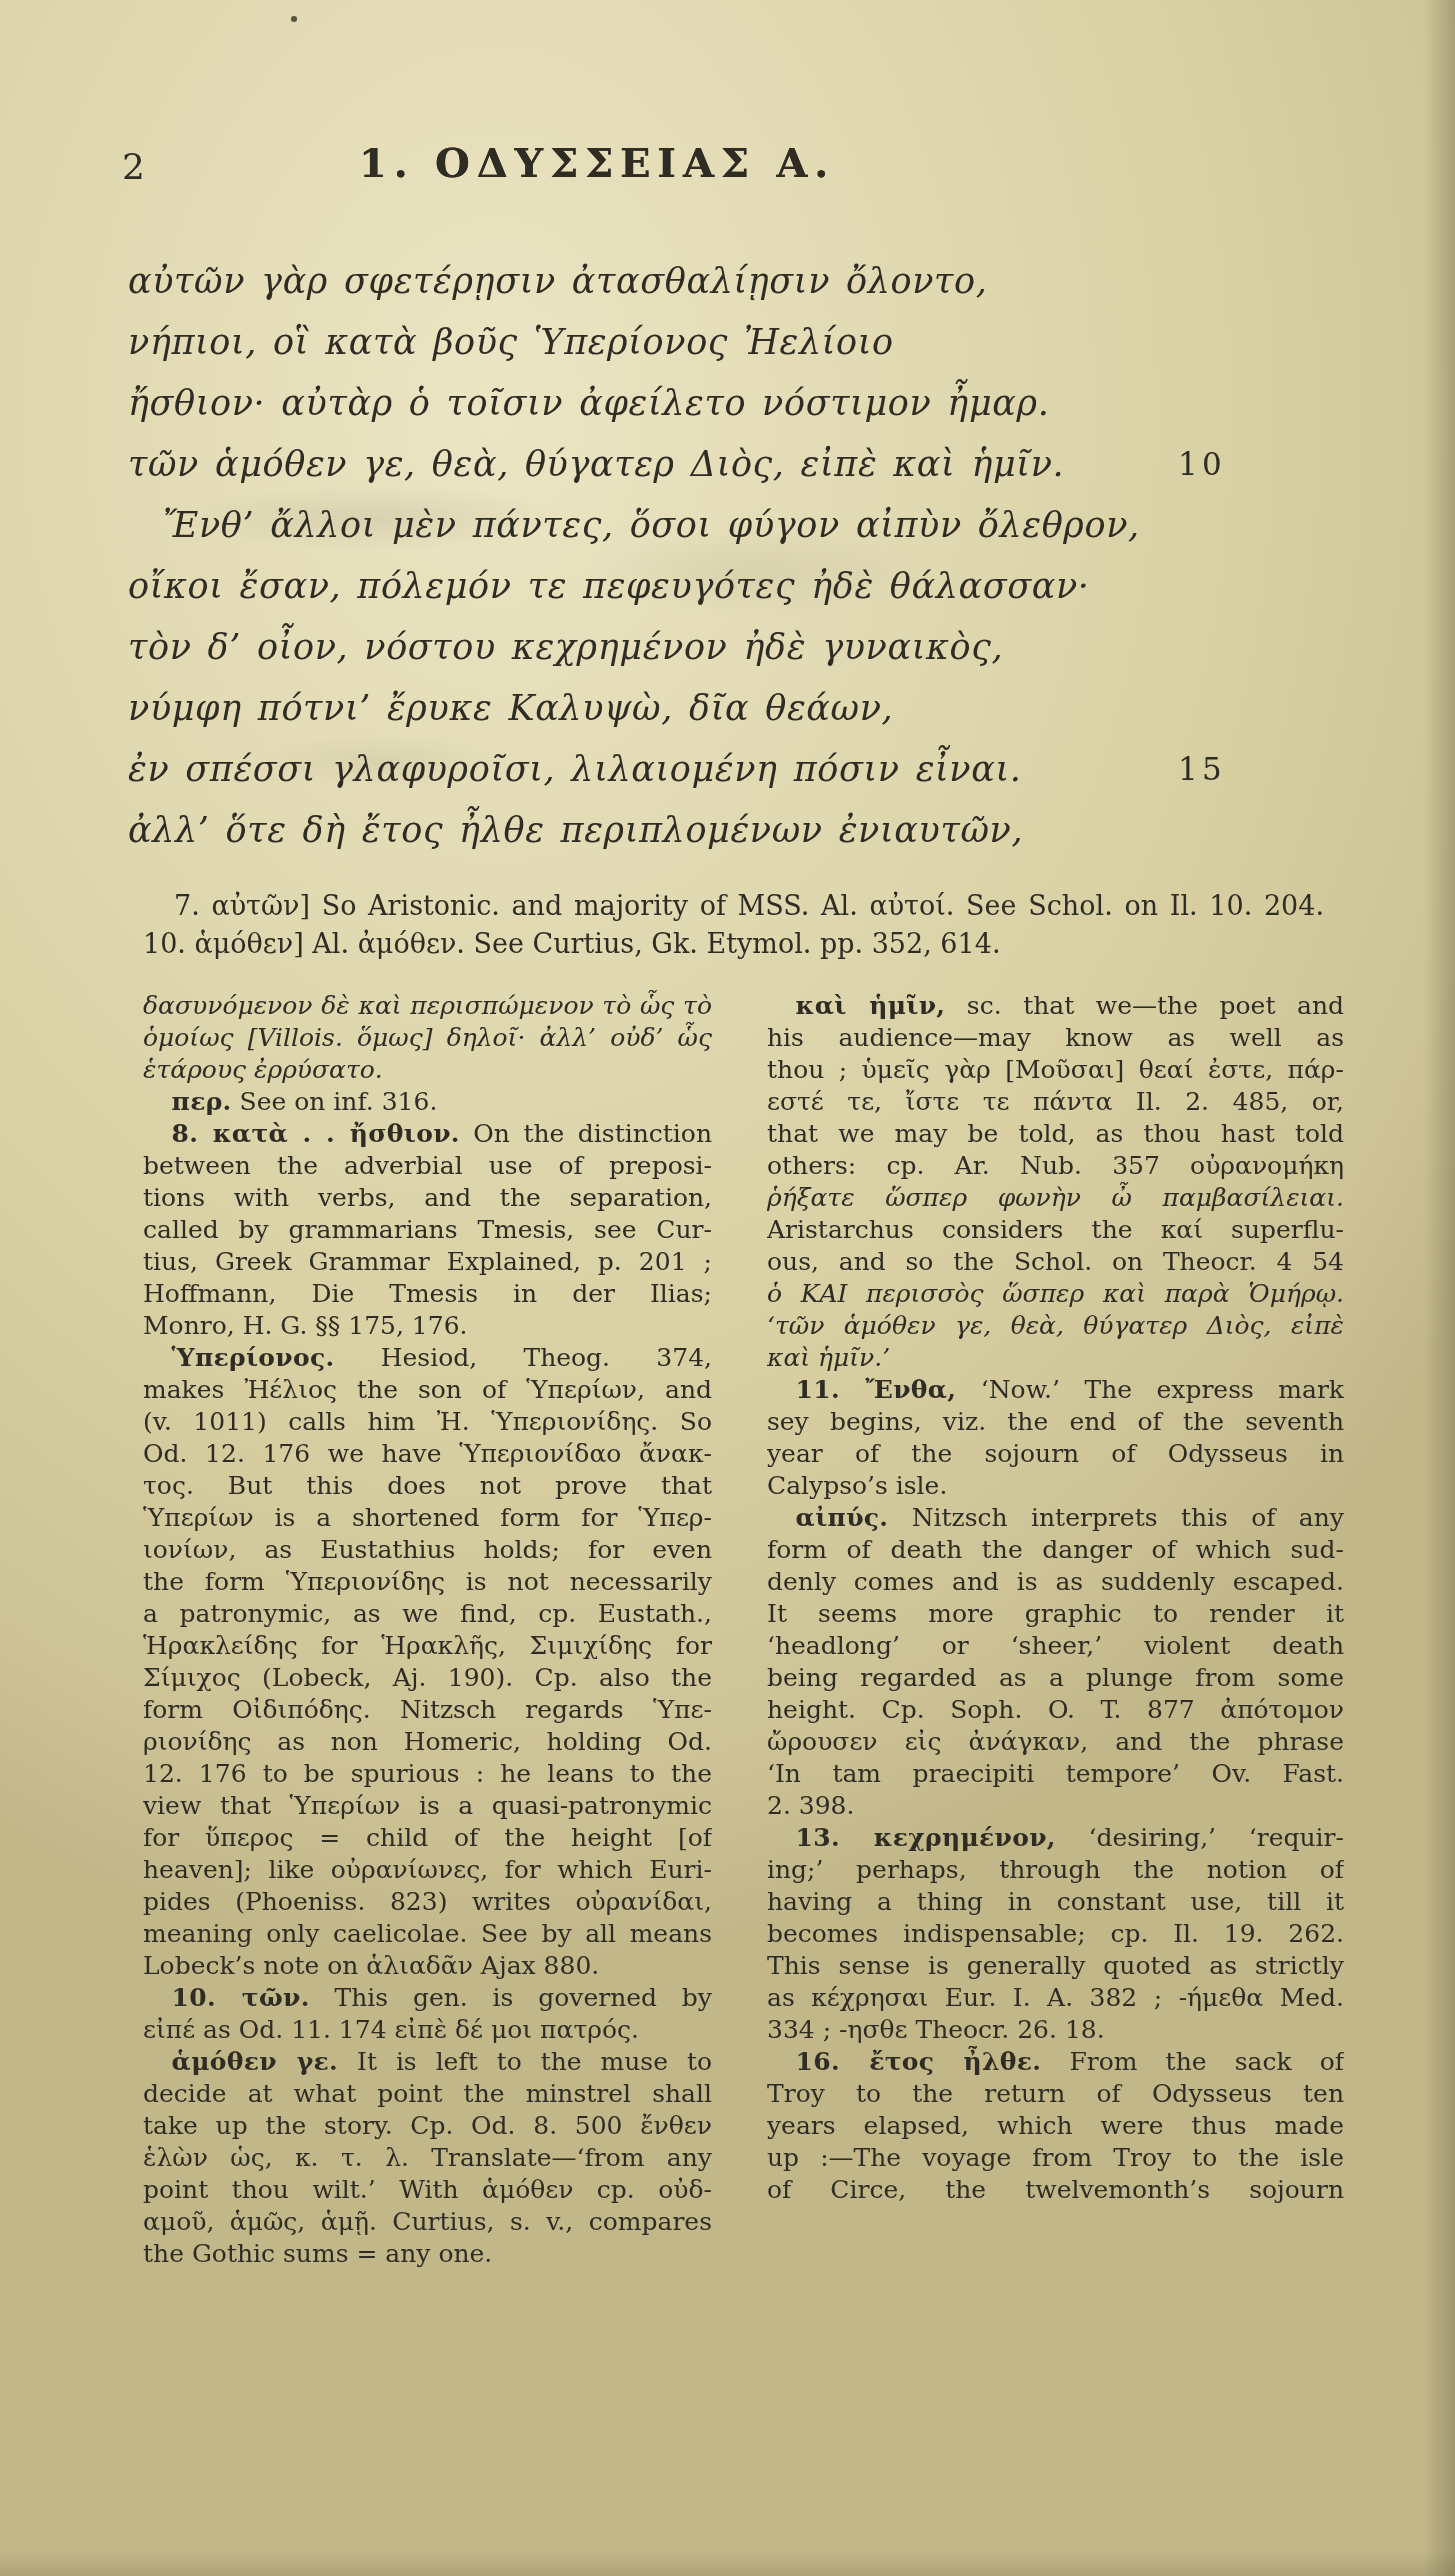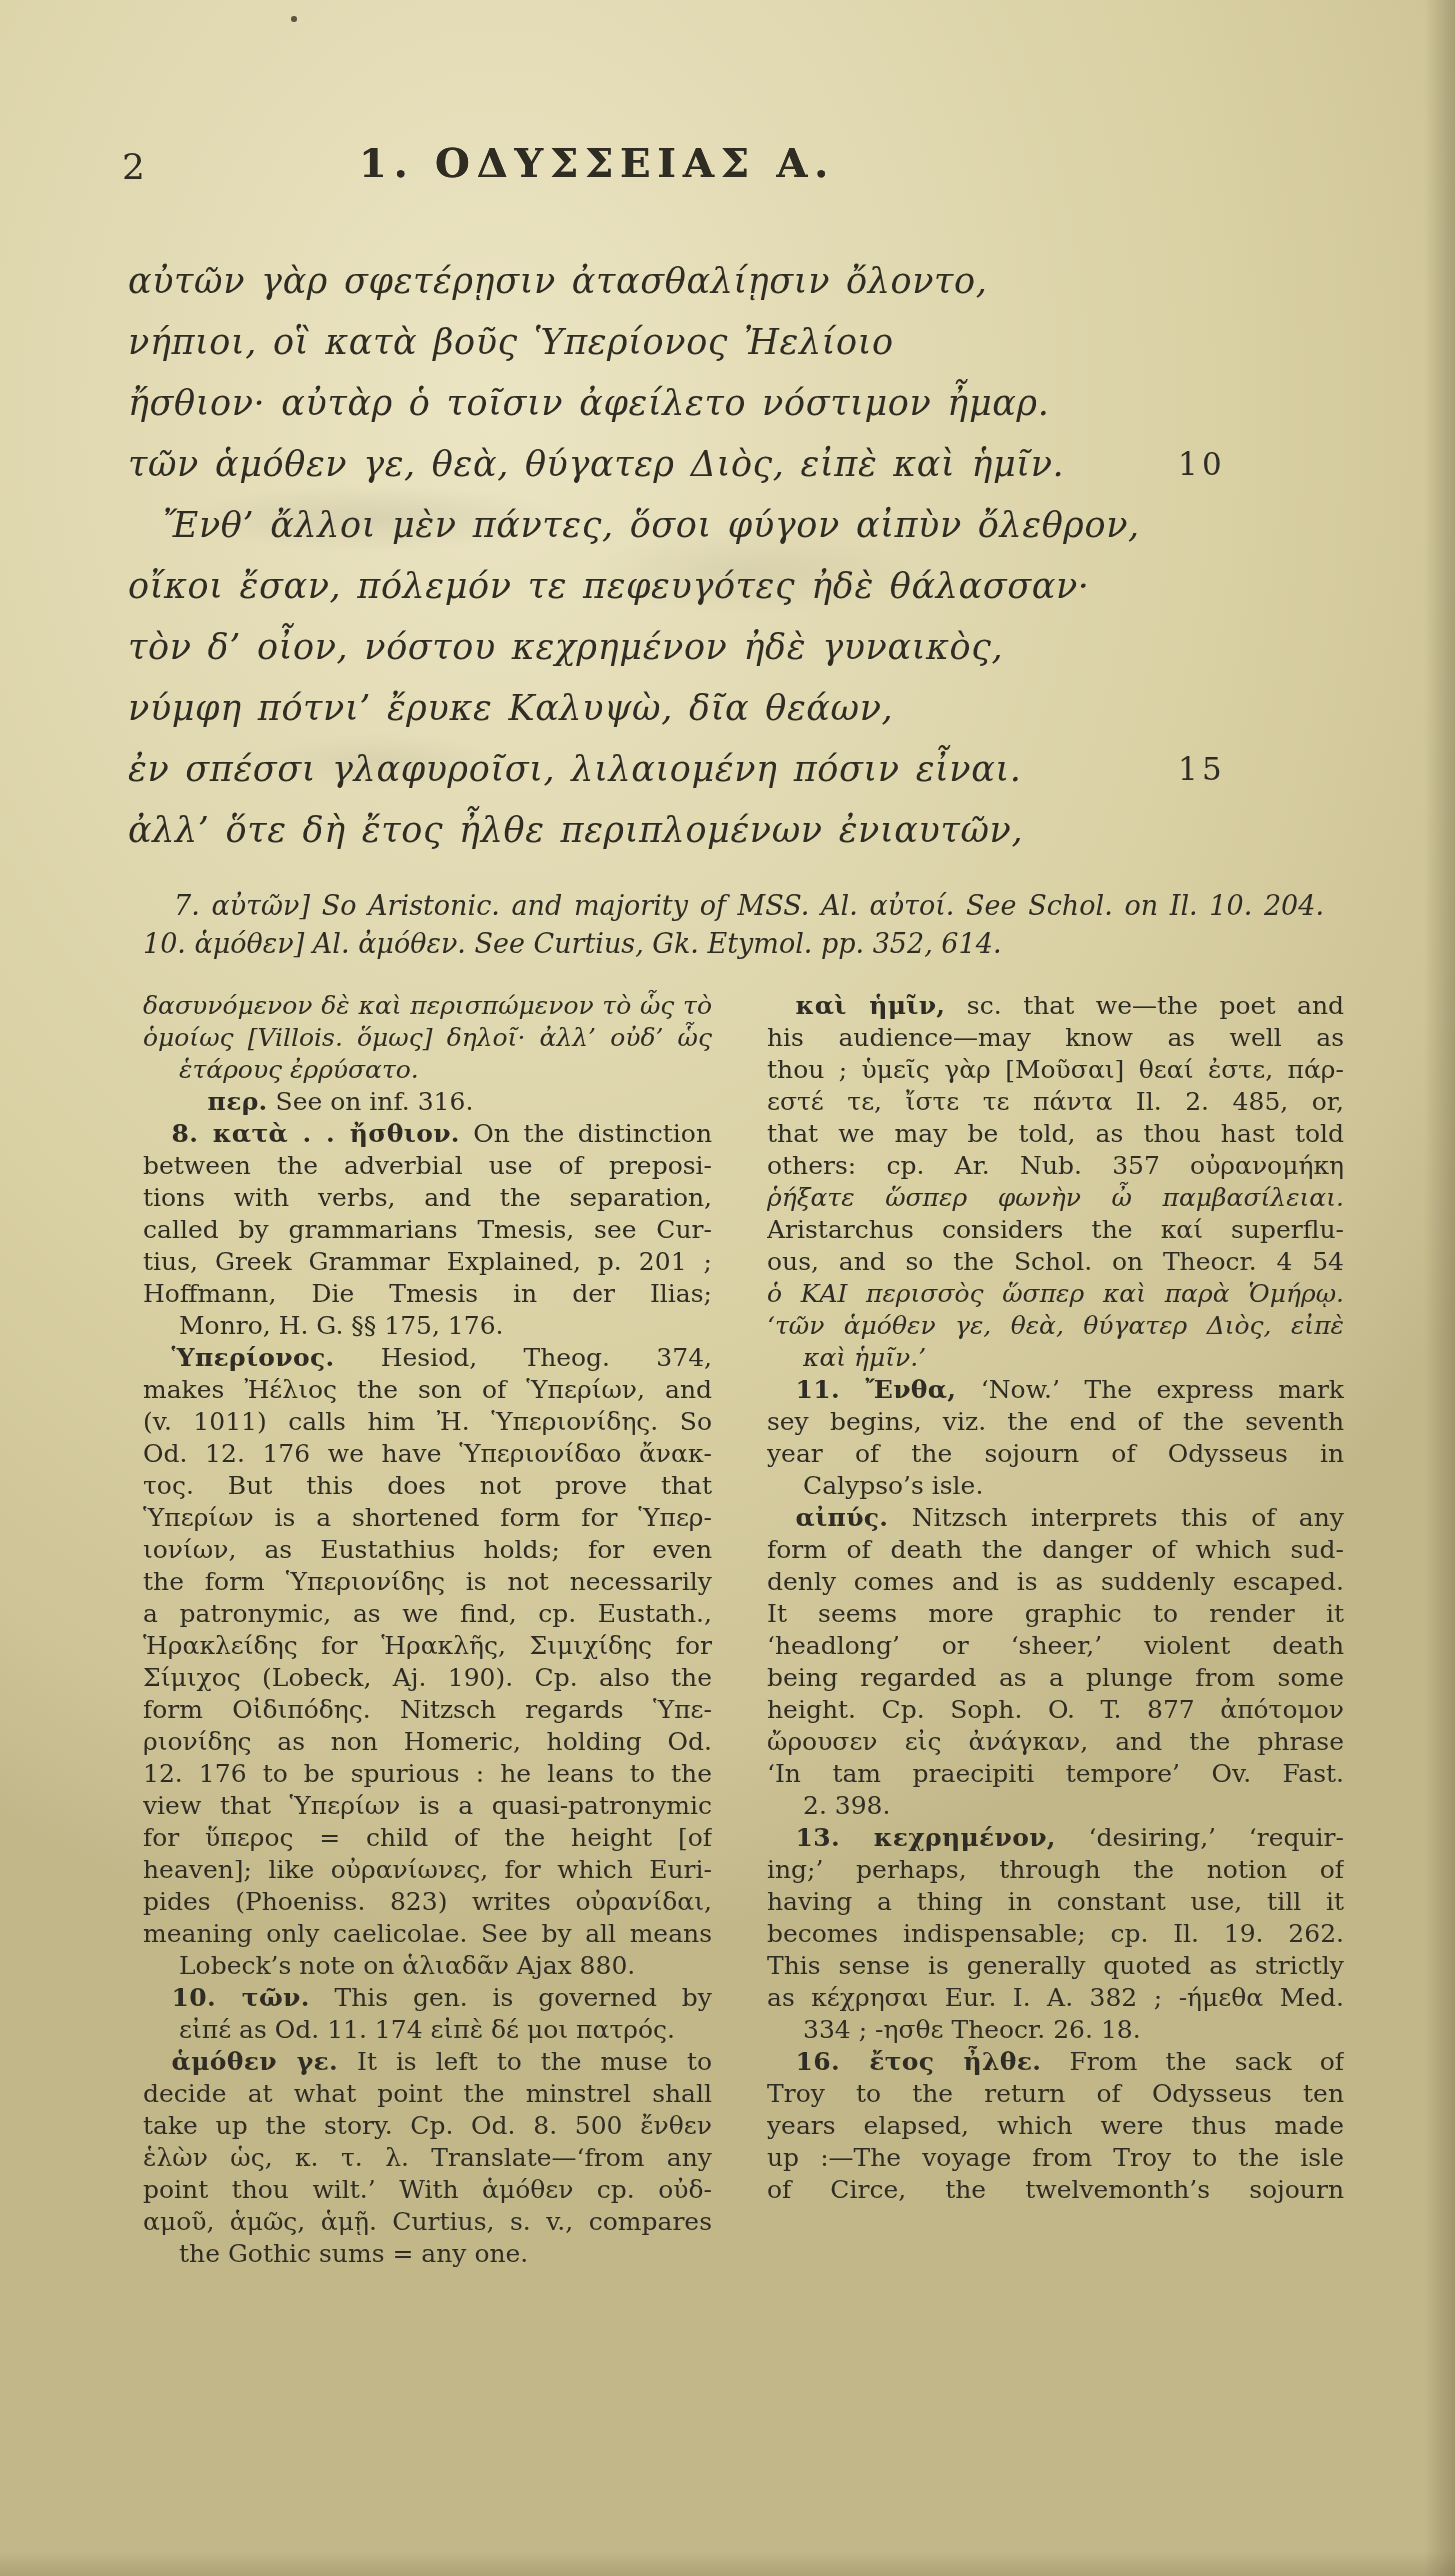--- a/index.html
+++ b/index.html
@@ -27,29 +27,29 @@
   .title{position:absolute;left:359px;top:143px;font-size:40px;line-height:1;
     letter-spacing:6.8px;text-shadow:0 0 0.6px #2f2c24;font-weight:bold;}
 
   .verse{position:absolute;left:128px;top:251px;width:1098px;font-size:35px;font-style:italic;}
   .vline{position:relative;height:61px;line-height:61px;white-space:nowrap;
     letter-spacing:0.6px;word-spacing:4.3px;}
   .vline.vindent{text-indent:35px;}
   .vnum{position:absolute;right:0;top:0;font-style:normal;font-size:31px;letter-spacing:4.3px;}
 
   .apparatus{position:absolute;left:143px;top:887px;width:1224px;font-size:27px;}
-  .apline{height:38px;line-height:38px;white-space:nowrap;font-style:italic;}
+  .apline{height:38px;line-height:38px;white-space:nowrap;}
   .apline.ap-first{text-indent:31px;word-spacing:3.1px;}
 
   .col{position:absolute;top:990px;width:569px;}
   .col.colL{left:143px;}
   .col.colR{left:767px;width:577px;}
   .cline{height:32px;line-height:32px;font-size:25px;
     text-align:justify;text-align-last:justify;overflow:hidden;}
-  .cline.last{text-align-last:left;margin-left:36px;}
+  .cline.last{text-align-last:left;}
   .cline.ind{text-indent:28.6px;}
   .cline.gk{font-style:italic;}
   .lemma{font-weight:bold;letter-spacing:0.3px;}
 </style>
 </head>
 <body>
 
 <div class="page">
   <div class="edge-right"></div>
   <div class="edge-bottom"></div>

